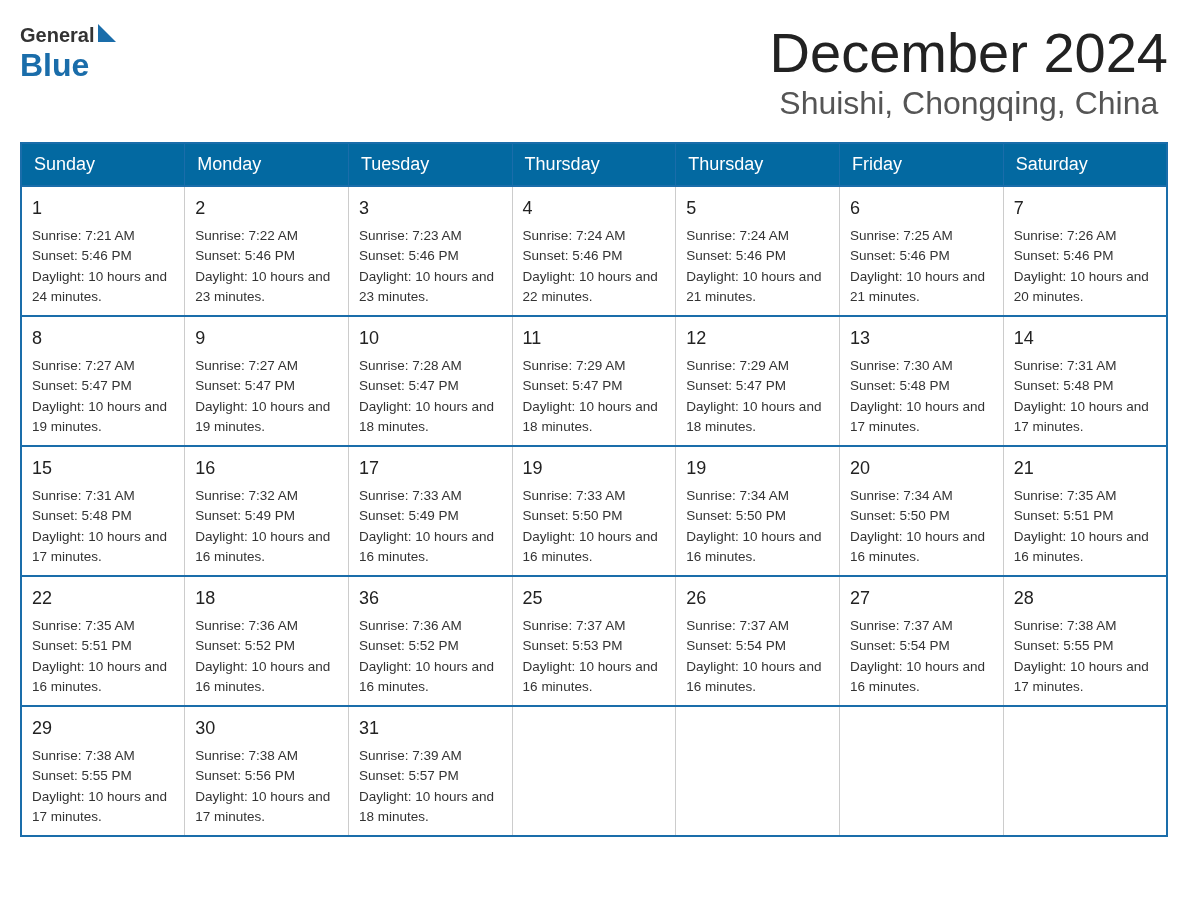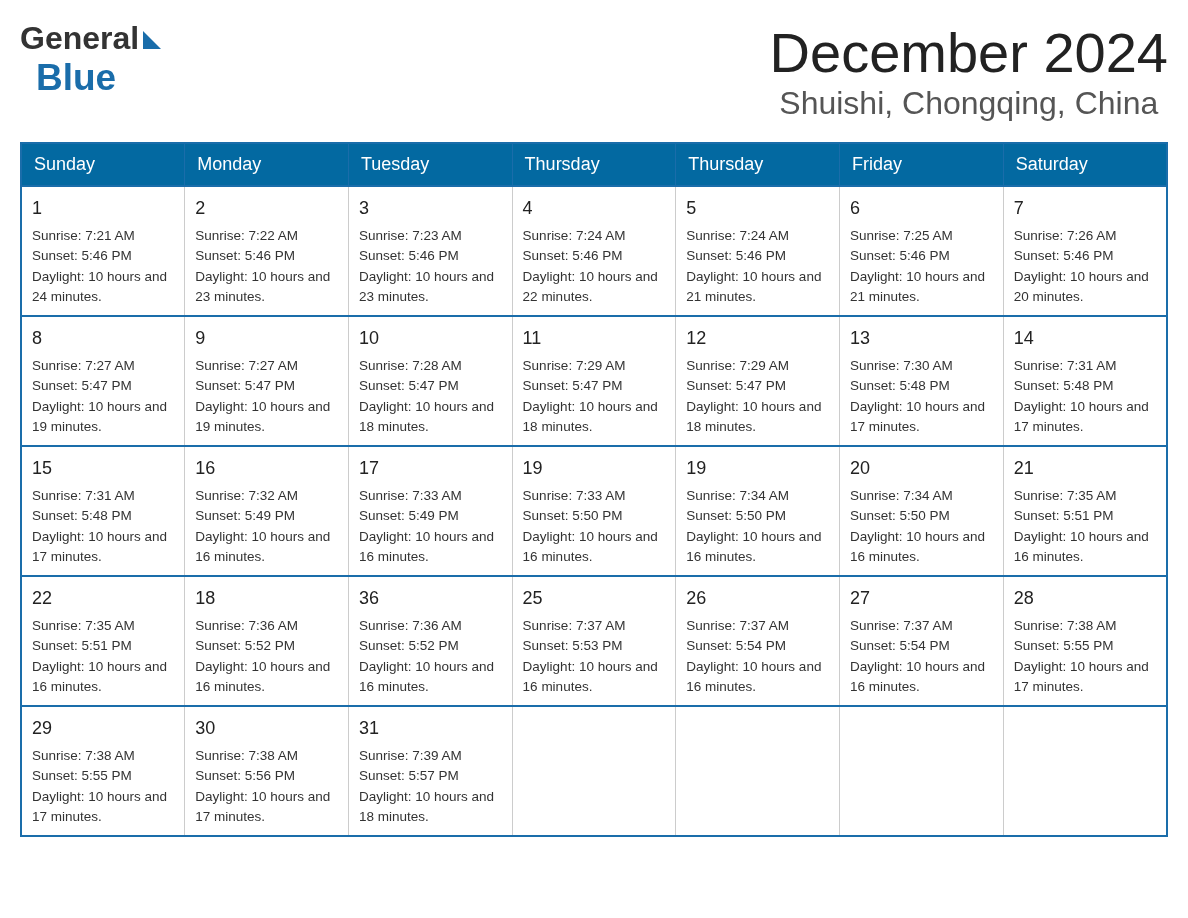--- a/index.html
+++ b/index.html
@@ -15,39 +15,39 @@
       justify-content: space-between;
       align-items: flex-start;
       margin-bottom: 20px;
     }
     .logo {
       display: flex;
       flex-direction: column;
       align-items: flex-start;
     }
     .logo-general {
-      font-size: 32px;
+      font-size: 20px;
       font-weight: bold;
       color: #333;
       font-family: Arial, sans-serif;
     }
     .logo-triangle {
       width: 0;
       height: 0;
       border-left: 18px solid #1a6daa;
       border-top: 18px solid transparent;
       border-bottom: 0px solid transparent;
       margin-left: 4px;
       margin-top: 4px;
     }
     .logo-bottom {
-      font-size: 37px;
+      font-size: 32px;
       font-weight: bold;
       color: #1a6daa;
-      margin-left: 16px;
+      margin-left: 0;
       font-family: Arial, sans-serif;
     }
     .title-section {
       text-align: center;
     }
     .month-title {
       font-size: 56px;
       font-weight: normal;
       color: #222;
       font-family: Arial, sans-serif;

